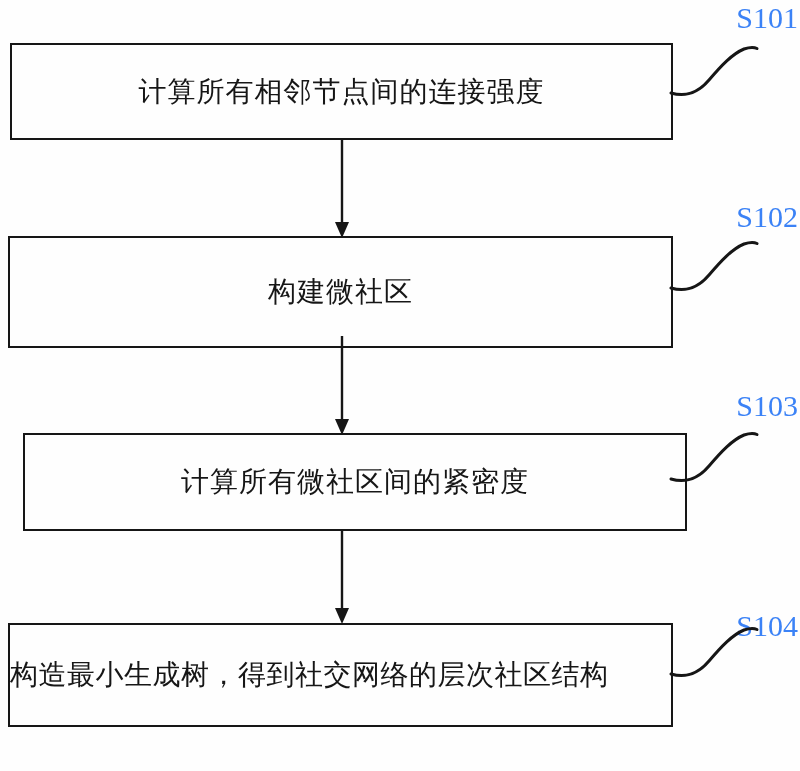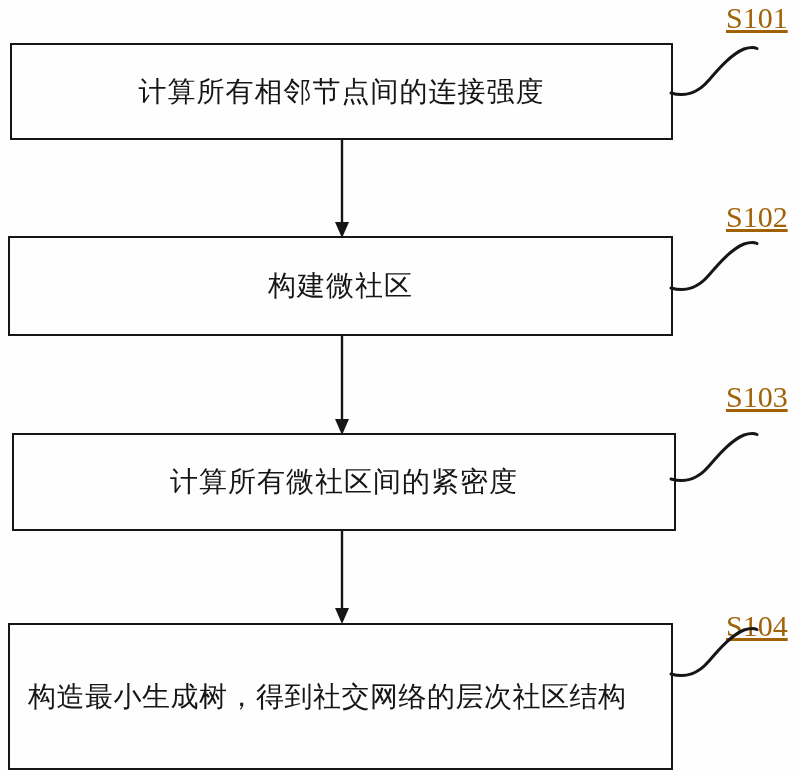--- a/index.html
+++ b/index.html
@@ -22,42 +22,40 @@
     background: #fefefe;
     display: flex;
     align-items: center;
     justify-content: center;
     color: #161616;
     font-size: 28px;
     letter-spacing: 1px;
     white-space: nowrap;
   }
   .step-box.b1 { left: 10px; top: 43px;  width: 663px; height: 97px; }
-  .step-box.b2 { left: 8px;  top: 236px; width: 665px; height: 100px; }
-  .step-box.b3 { left: 12px;  top: 433px; width: 664px; height: 98px; }
+  .step-box.b2 { left: 8px;  top: 236px; width: 665px; height: 112px; }
+  .step-box.b3 { left: 23px;  top: 433px; width: 664px; height: 98px; }
   .step-box.b4 {
-    left: 8px;  top: 623px; width: 665px; height: 147px;
+    left: 8px;  top: 623px; width: 665px; height: 104px;
     justify-content: flex-start;
-    padding-left: 18px;
     letter-spacing: 0.5px;
   }
   .ref-label {
     position: absolute;
     left: 726px;
     width: 72px;
-    color: #a16207;
+    color: #3b82f6;
     font-size: 30px;
     line-height: 1;
-    text-align: left;
+    text-align: right;
     white-space: nowrap;
-    text-decoration: underline;
   }
   .ref-label.l1 { top: 3px; }
   .ref-label.l2 { top: 202px; }
-  .ref-label.l3 { top: 382px; }
+  .ref-label.l3 { top: 391px; }
   .ref-label.l4 { top: 611px; }
   svg.overlay {
     position: absolute;
     left: 0;
     top: 0;
     pointer-events: none;
   }
   .stroke {
     stroke: #161616;
     fill: none;

